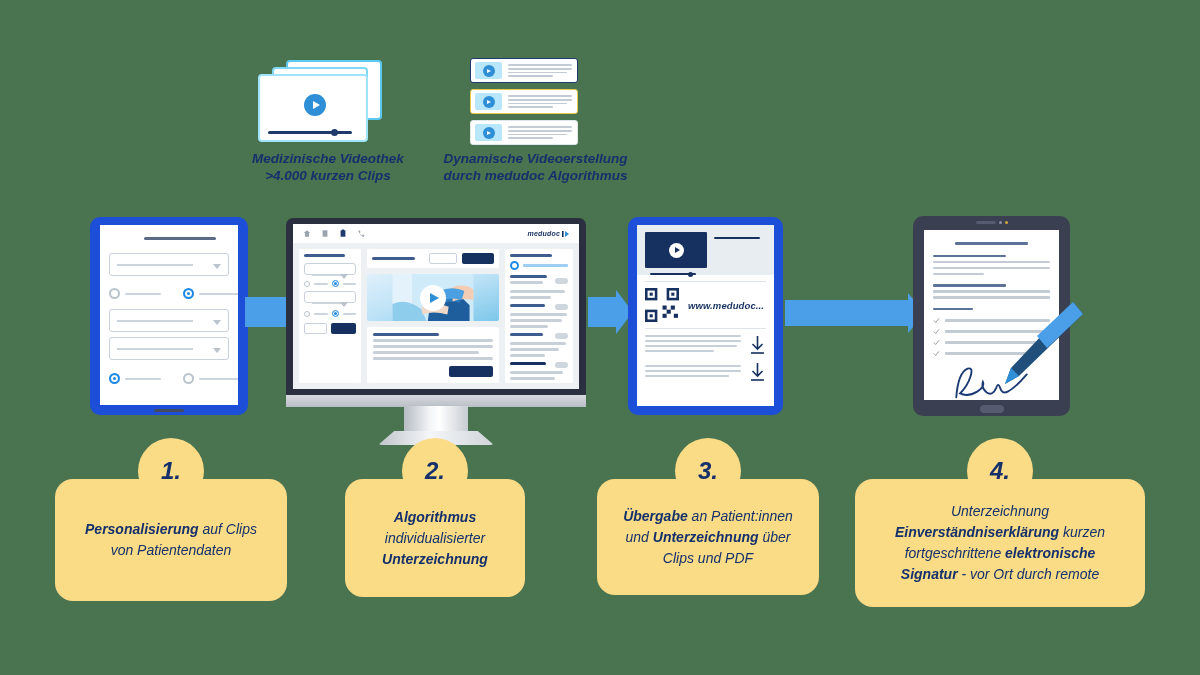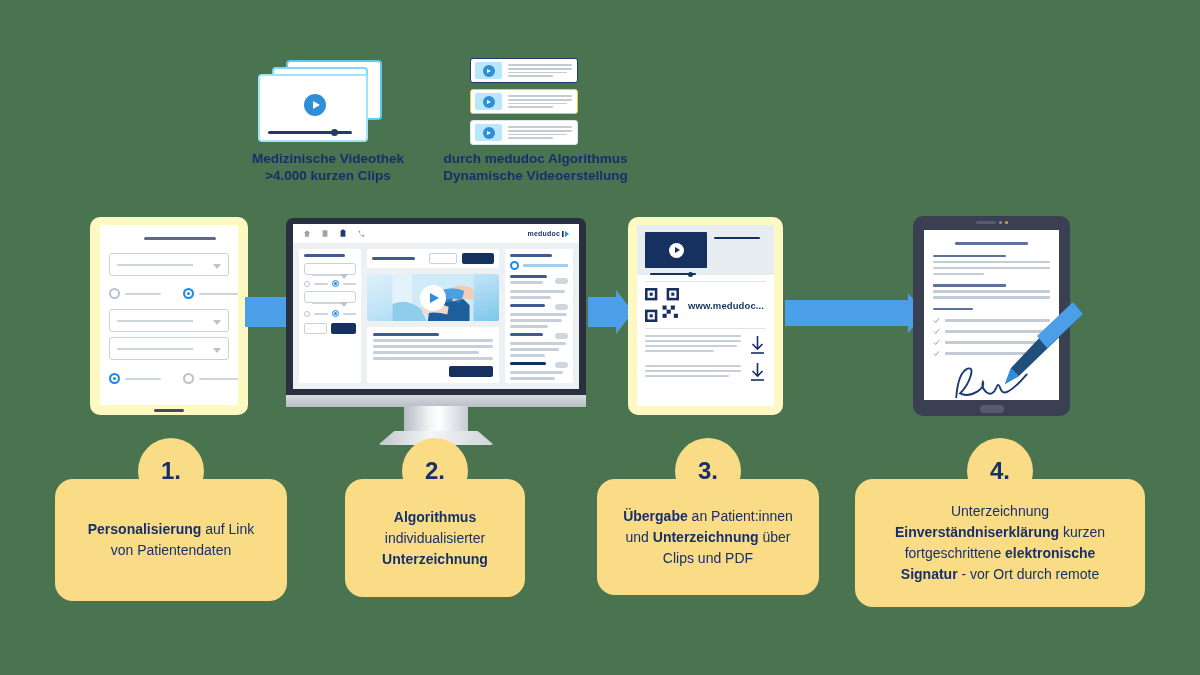--- a/index.html
+++ b/index.html
@@ -2,21 +2,21 @@
 <html><head>
 <meta charset="utf-8">
 <style>
   * { box-sizing: border-box; margin: 0; padding: 0; }
   html, body {
     width: 1200px; height: 675px;
     background: #4a7350;
     font-family: "Liberation Sans", sans-serif;
     overflow: hidden;
   }
-  #stage { position: relative; width: 1200px; height: 675px; }
+  #stage { position: relative; width: 1200px; height: 675px; font-style: italic; }
 
   
   .topicon { position: absolute; }
   .vidstack { left: 258px; top: 60px; width: 140px; height: 85px; }
   .vidcard {
     position: absolute; background: #ffffff;
     border: 2px solid #7fd8f7; border-radius: 4px;
   }
   .vc3 { left: 28px; top: 0px;  width: 96px; height: 60px; border-color:#5ec8f0;}
   .vc2 { left: 14px; top: 7px;  width: 96px; height: 62px; border-color:#7fd8f7;}
@@ -59,21 +59,21 @@
   .llines i:nth-child(4){width:70%; margin-bottom:0}
 
   .caption-top {
     position: absolute; color: #15306b; font-weight: 700;
     font-size: 13.5px; line-height: 17px; text-align: center;
   }
   .ct1 { left: 203px; top: 150px; width: 250px; }
   .ct2 { left: 408px; top: 150px; width: 255px; }
 
   
-  .tablet { position: absolute; background: #fef9c3; border-radius: 10px; }
+  .tablet { position: absolute; background: #1d4ed8; border-radius: 10px; }
   .tablet .screen { position: absolute; background:#ffffff; overflow:hidden; }
 
   
   .dev1 { left: 90px; top: 217px; width: 158px; height: 198px; }
   .dev1 .screen { left: 10px; top: 8px; right: 10px; bottom: 10px; }
   .dev1 .homebar { position:absolute; left:50%; transform:translateX(-50%); bottom:3px; width:30px;height:3px;background:#454b5e;border-radius:2px;}
 
   .f-title { position:absolute; left:32%; top:12px; width:52%; height:3px; background:#5b6b85; border-radius:2px;}
   .f-select { position:absolute; border:1px solid #c9d1dc; border-radius:3px; height:23px; }
   .f-select::before{content:"";position:absolute;left:7px;top:10px;width:64%;height:2px;background:#ccd4de;}
@@ -226,22 +226,22 @@
           <i></i>
         </div>
     </div>
   </div>
 
   <div class="caption-top ct1">
     <div>Medizinische Videothek</div>
     <div>&gt;4.000 kurzen Clips</div>
   </div>
   <div class="caption-top ct2">
+    <div>Dynamische Videoerstellung</div>
     <div>durch medudoc Algorithmus</div>
-    <div>Dynamische Videoerstellung</div>
   </div>
 
   <div class="tablet dev1">
     <div class="screen">
       <div class="f-title"></div>
       <div class="f-select" style="left:9px;top:28px;right:9px;"></div>
       <div class="radio-row" style="left:9px;top:63px;">
         <span class="rd"></span>
           <span class="rl" style="width:36px"></span>
         <span class="rd on" style="margin-left:17px"></span>
@@ -519,21 +519,21 @@
   <svg class="pen" viewBox="0 0 110 100">
     <path d="M98 2 L108 14 L44 76 L30 84 L36 68 Z" fill="#1f4f7a"></path>
     <path d="M98 2 L108 14 L72 48 L62 36 Z" fill="#4a9fe8"></path>
     <path d="M36 68 L30 84 L44 76 Z" fill="#2e8fd6"></path>
   </svg>
 
   <div class="step s1">
     <div class="badge">1.</div>
     <div class="box">
       <div>
-        <b>Personalisierung</b><span> auf Link</span><br>
+        <b>Personalisierung</b><span> auf Clips</span><br>
         <span>von Patientendaten</span>
       </div>
     </div>
   </div>
 
   <div class="step s2">
     <div class="badge">2.</div>
     <div class="box">
       <div>
         <b>Algorithmus</b><br>

